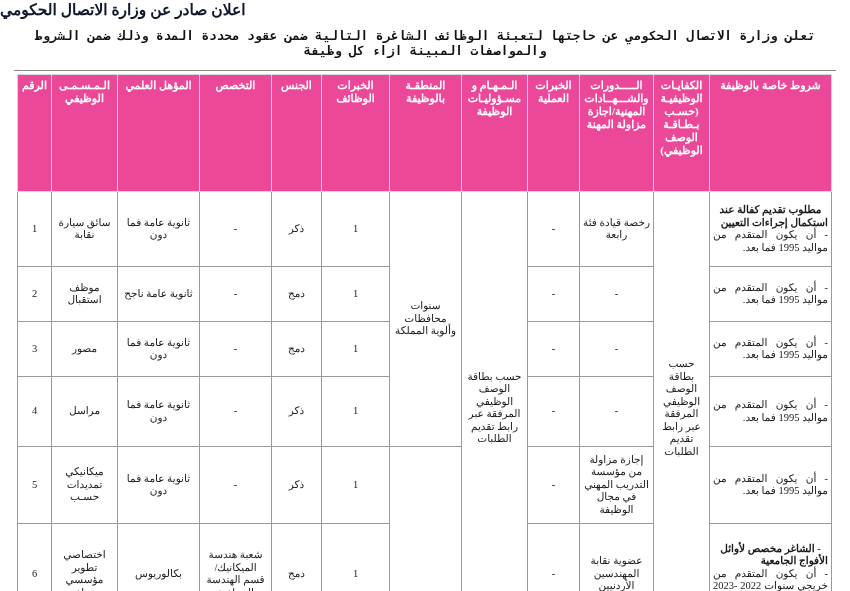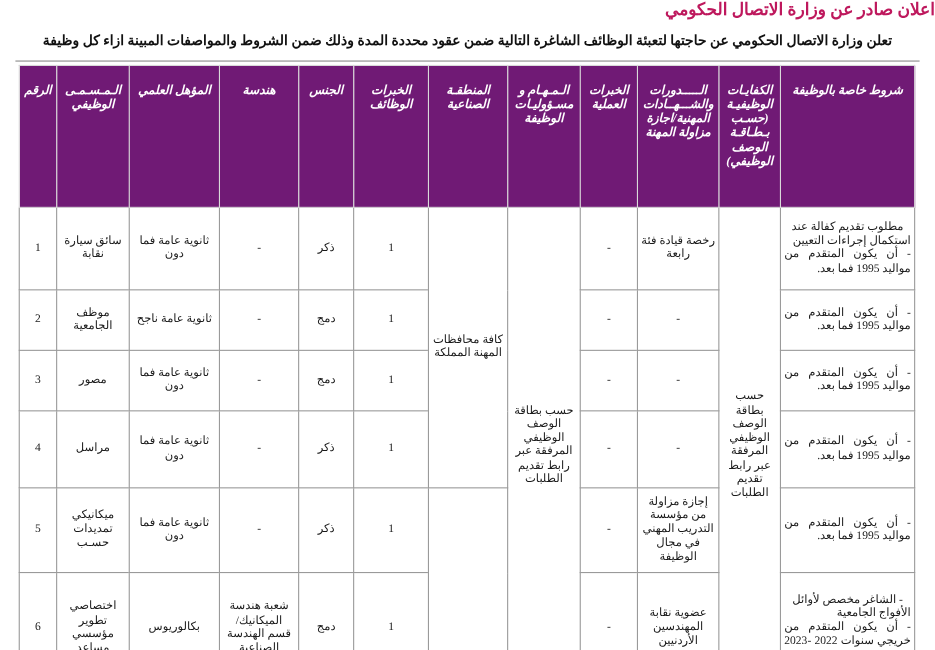--- a/index.html
+++ b/index.html
@@ -20,39 +20,40 @@
   #page {
     position: relative;
     width: 850px;
     height: 591px;
     box-sizing: border-box;
     background: #fff;
   }
 
   
   .doc-title {
-    text-align: right;
+    text-align: left;
     font-size: 15.5px;
     font-weight: bold;
     letter-spacing: 0;
     margin: 0;
     padding: 1px 0 0 0;
     height: 19px;
     line-height: 18px;
     overflow: hidden;
-    color: #be185d;
+    color: #0f172a;
   }
   .doc-subtitle {
     text-align: center;
     font-size: 12.6px;
     font-weight: bold;
     margin: 0;
     padding: 10px 14px 0 14px;
     line-height: 15px;
     color: #111;
+    font-family: Liberation Mono, monospace;
   }
 
   .rule {
     height: 1px;
     background: #8a8a8a;
     margin: 10px 14px 0 14px;
   }
 
   
   .table-wrap {
@@ -71,30 +72,29 @@
     vertical-align: middle;
     text-align: center;
     padding: 2px 3px;
     font-size: 10.5px;
     line-height: 12.5px;
     color: #1a1a1a;
     word-wrap: break-word;
     overflow-wrap: break-word;
   }
   table.jobs thead th {
-    background: #701a75;
+    background: #ec4899;
     color: #ffffff;
     font-weight: bold;
     font-size: 11px;
     line-height: 13px;
     vertical-align: top;
     height: 110px;
     border-color: #d9d9d9;
-    padding-top: 16px;
-    font-style: italic;
+    padding-top: 4px;
   }
   table.jobs thead th .hdr {
     display: block;
   }
 
   
   col.c-num      { width: 34px; }
   col.c-title    { width: 66px; }
   col.c-qual     { width: 82px; }
   col.c-spec     { width: 72px; }
@@ -114,21 +114,21 @@
   td.cond {
     text-align: justify;
     text-align-last: right;
     font-size: 10.5px;
     line-height: 13.5px;
     padding: 3px 5px;
     vertical-align: middle;
   }
   td.cond .bold-line {
     display: block;
-    font-weight: normal;
+    font-weight: bold;
     text-align: center;
   }
   td.cond .line {
     display: block;
     text-align: justify;
     text-align-last: right;
   }
 
   td.comp {
     font-size: 10.5px;
@@ -196,30 +196,30 @@
           <th>
               <span class="hdr">الـــــدورات والشـــهــادات المهنية/اجازة مزاولة المهنة</span>
             </th>
           <th>
               <span class="hdr">الخبرات العملية</span>
             </th>
           <th>
               <span class="hdr">الـمـهـام و مسـؤوليـات الوظيفة</span>
             </th>
           <th>
-              <span class="hdr">المنطقـة الصناعية</span>
+              <span class="hdr">المنطقـة بالوظيفة</span>
             </th>
           <th>
               <span class="hdr">الخبرات الوظائف</span>
             </th>
           <th>
               <span class="hdr">الجنس</span>
             </th>
           <th>
-              <span class="hdr">هندسة</span>
+              <span class="hdr">التخصص</span>
             </th>
           <th>
               <span class="hdr">المؤهل العلمي</span>
             </th>
           <th>
               <span class="hdr">الـمـسـمـى الوظيفي</span>
             </th>
           <th>
               <span class="hdr">الرقم</span>
             </th>
@@ -229,40 +229,40 @@
 
         <tr class="r1">
           <td class="cond">
             <span class="bold-line">مطلوب تقديم كفالة عند استكمال إجراءات التعيين</span>
             <span class="line">- أن يكون المتقدم من مواليد 1995 فما بعد.</span>
           </td>
           <td class="comp" rowspan="6">حسب بطاقة الوصف الوظيفي المرفقة عبر رابط تقديم الطلبات</td>
           <td class="courses">رخصة قيادة فئة رابعة</td>
           <td class="dash">-</td>
           <td class="duties" rowspan="6">حسب بطاقة الوصف الوظيفي المرفقة عبر رابط تقديم الطلبات</td>
-          <td class="region" rowspan="4">كافة محافظات المهنة المملكة</td>
+          <td class="region" rowspan="4">سنوات محافظات وألوية المملكة</td>
           <td class="count">1</td>
           <td>ذكر</td>
           <td class="dash">-</td>
           <td>ثانوية عامة فما دون</td>
           <td>سائق سيارة نقابة</td>
           <td class="num">1</td>
         </tr>
 
         <tr class="r2">
           <td class="cond">
             <span class="line">- أن يكون المتقدم من مواليد 1995 فما بعد.</span>
           </td>
           <td class="courses dash">-</td>
           <td class="dash">-</td>
           <td class="count">1</td>
           <td>دمج</td>
           <td class="dash">-</td>
           <td>ثانوية عامة ناجح</td>
-          <td>موظف الجامعية</td>
+          <td>موظف استقبال</td>
           <td class="num">2</td>
         </tr>
 
         <tr class="r3">
           <td class="cond">
             <span class="line">- أن يكون المتقدم من مواليد 1995 فما بعد.</span>
           </td>
           <td class="courses dash">-</td>
           <td class="dash">-</td>
           <td class="count">1</td>

